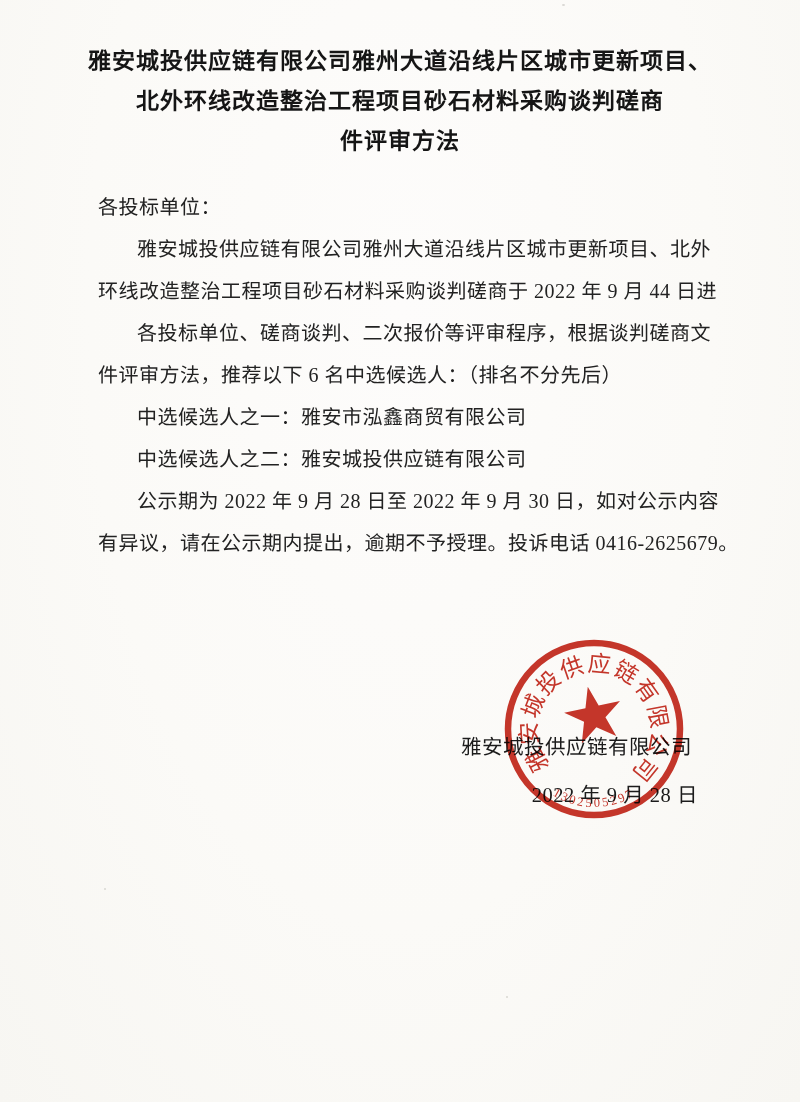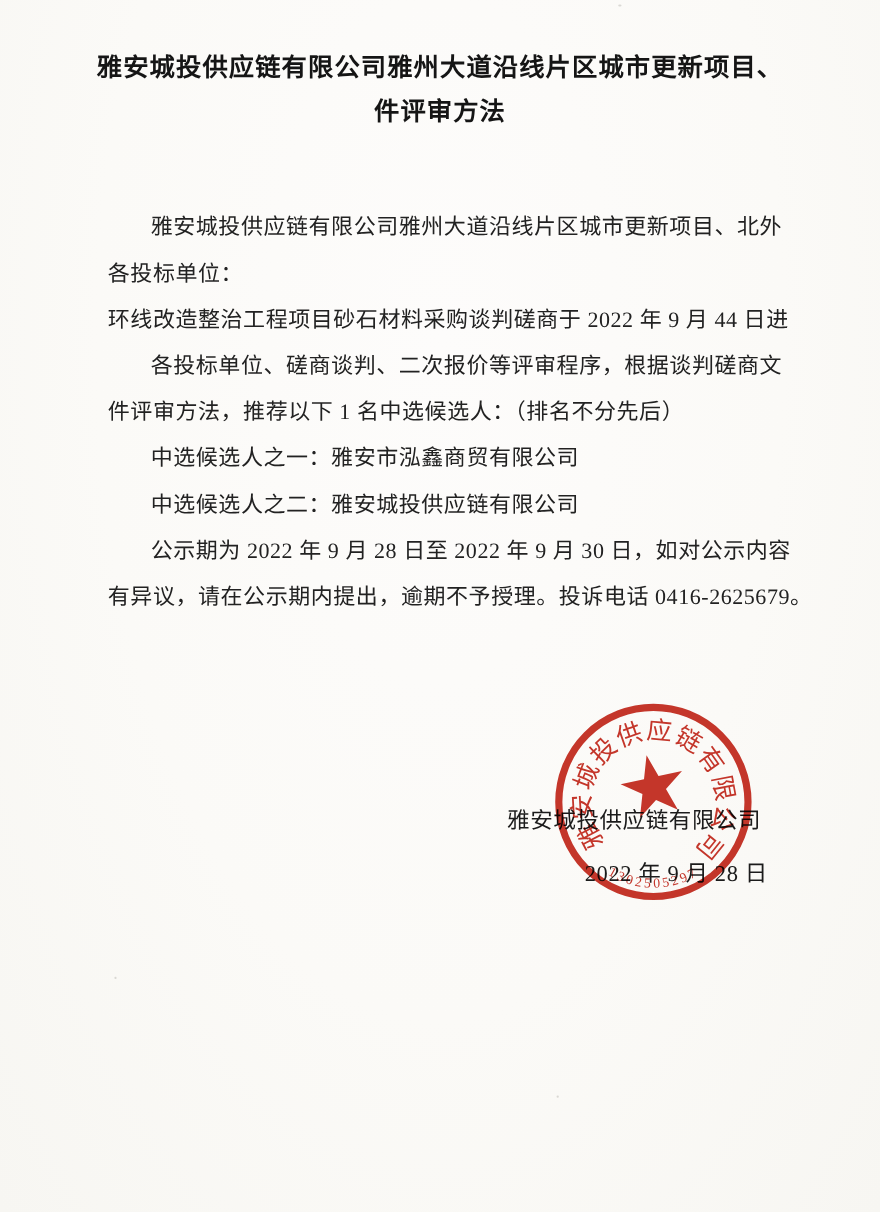--- a/index.html
+++ b/index.html
@@ -47,29 +47,30 @@
   .seal text{font-family:"Liberation Serif","DejaVu Serif",serif;}
   .speck{position:absolute;background:#b9b7b2;border-radius:50%;opacity:.5;}
 </style>
 </head>
 <body>
 
 <div class="page">
 
   <header class="title">
     <div class="t-line">雅安城投供应链有限公司雅州大道沿线片区城市更新项目、</div>
+    <div class="t-line">北外环线改造整治工程项目砂石材料采购谈判磋商</div>
     <div class="t-line">件评审方法</div>
   </header>
 
   <main class="body-block">
+    <div class="line">各投标单位：</div>
     <div class="line indent">雅安城投供应链有限公司雅州大道沿线片区城市更新项目、北外</div>
-    <div class="line">各投标单位：</div>
     <div class="line">环线改造整治工程项目砂石材料采购谈判磋商于 2022 年 9 月 44 日进</div>
     <div class="line indent">各投标单位、磋商谈判、二次报价等评审程序，根据谈判磋商文</div>
-    <div class="line">件评审方法，推荐以下 1 名中选候选人：（排名不分先后）</div>
+    <div class="line">件评审方法，推荐以下 6 名中选候选人：（排名不分先后）</div>
     <div class="line indent">中选候选人之一：雅安市泓鑫商贸有限公司</div>
     <div class="line indent">中选候选人之二：雅安城投供应链有限公司</div>
     <div class="line indent">公示期为 2022 年 9 月 28 日至 2022 年 9 月 30 日，如对公示内容</div>
     <div class="line">有异议，请在公示期内提出，逾期不予授理。投诉电话 0416-2625679。</div>
   </main>
 
   <div class="signature">雅安城投供应链有限公司</div>
   <div class="sign-date">2022 年 9 月 28 日</div>
 
   <svg class="seal" viewBox="-100 -100 200 200" aria-hidden="true">

